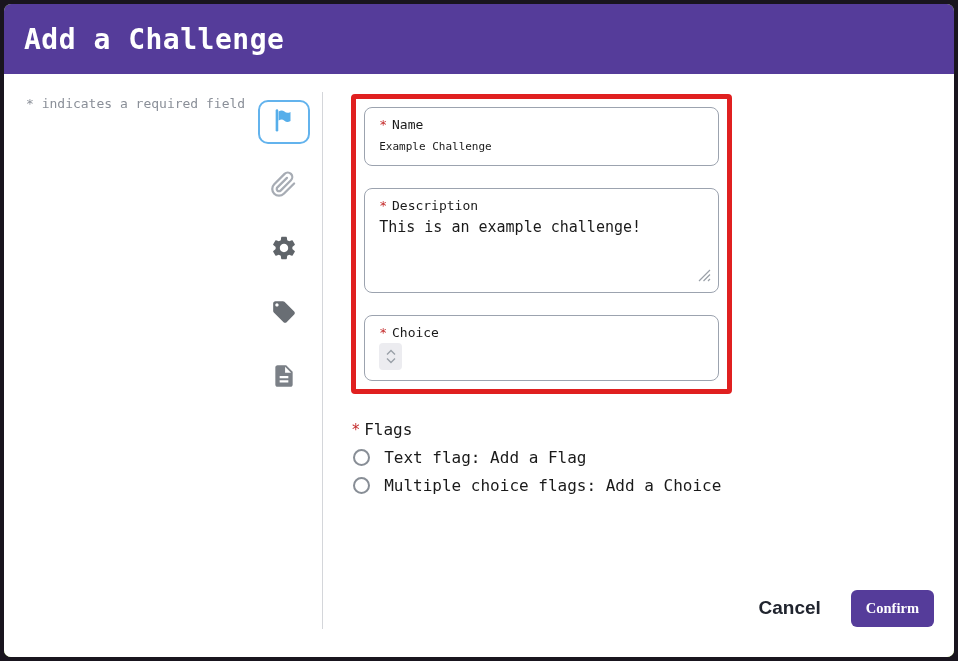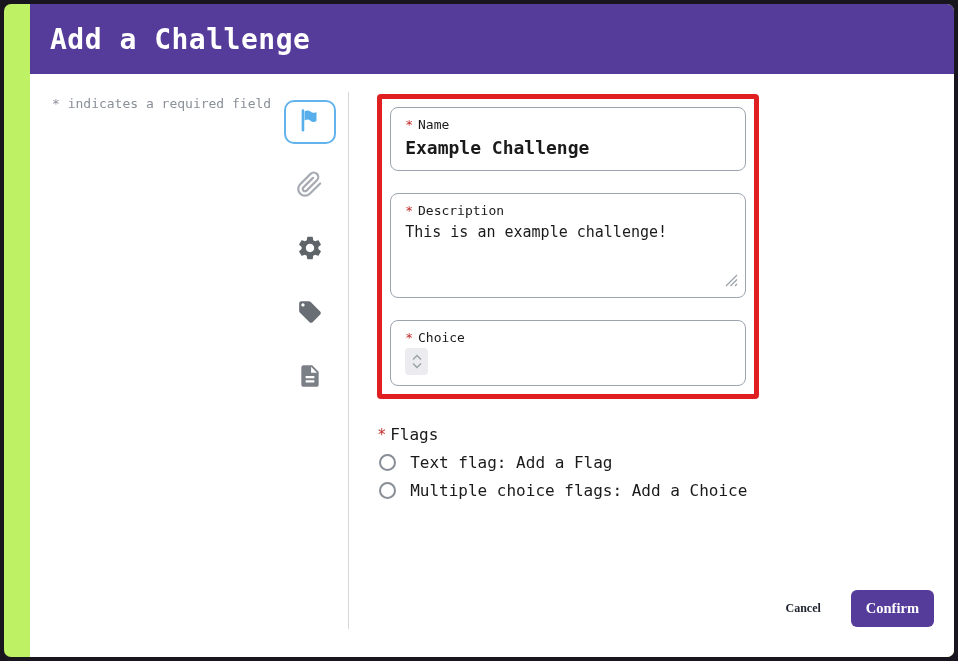--- a/index.html
+++ b/index.html
@@ -9,21 +9,20 @@
     font-family: "DejaVu Sans Mono", "Liberation Mono", monospace;
   }
   .modal {
     position: absolute;
     left: 4px; top: 4px; right: 4px; bottom: 4px;
     background: #bef264;
     border-radius: 7px;
     display: flex;
     flex-direction: column;
     overflow: hidden;
-    padding-left: 26px;
   }
   .modal-header {
     height: 70px;
     flex: 0 0 70px;
     background: #553C9A;
     display: flex;
     align-items: center;
     padding: 0 20px;
   }
   .modal-title {
@@ -100,25 +99,24 @@
     font-size: 13px;
     color: #1a1a1a;
     margin-bottom: 3px;
   }
   .req-star { color: #C42B2B; font-size: 13px; }
   .field-input {
     border: none;
     outline: none;
     width: 100%;
     font-family: inherit;
-    font-size: 18px;
+    font-size: 11px;
     color: #1a1a1a;
     padding: 2px 0;
     background: transparent;
-    font-weight: bold;
   }
   .field-textarea {
     border: none;
     outline: none;
     width: 100%;
     height: 62px;
     resize: none;
     font-family: inherit;
     font-size: 15px;
     color: #1a1a1a;
@@ -176,22 +174,22 @@
     margin-top: auto;
     display: flex;
     justify-content: flex-end;
     align-items: center;
     gap: 28px;
     padding: 8px 4px 2px 0;
   }
   .cancel-btn {
     background: none;
     border: none;
-    font-family: Liberation Serif, serif;
-    font-size: 12px;
+    font-family: Liberation Sans, sans-serif;
+    font-size: 19px;
     font-weight: bold;
     color: #20242e;
     cursor: pointer;
     padding: 8px 2px;
   }
   .confirm-btn {
     background: #553C9A;
     border: none;
     border-radius: 6px;
     font-family: Liberation Serif, serif;

